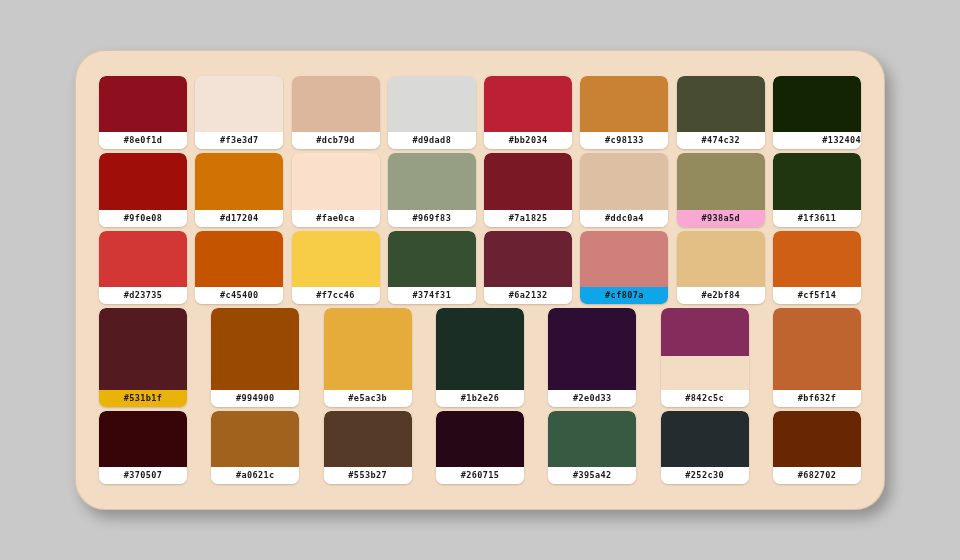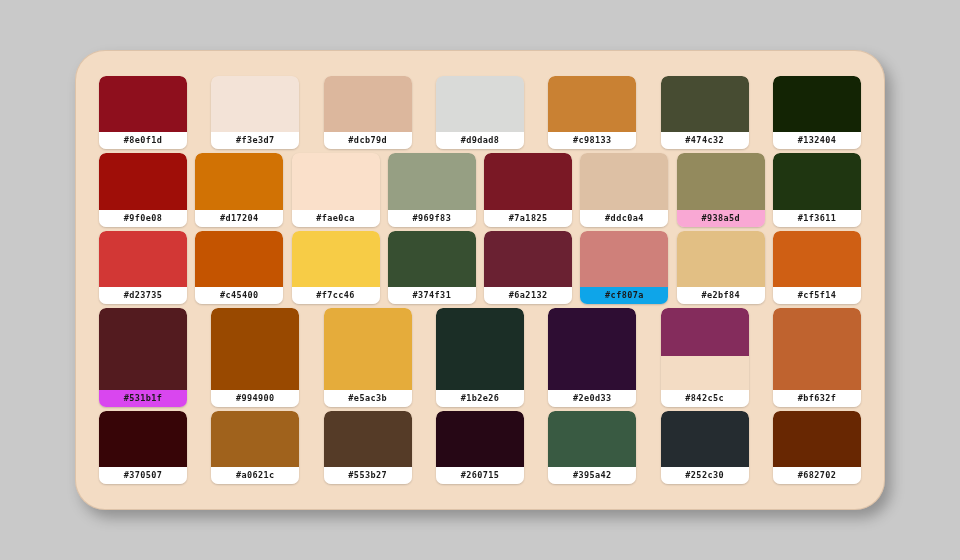--- a/index.html
+++ b/index.html
@@ -86,30 +86,34 @@
       </div>
       <div class="swatch">
         <div class="swatch-color" style="background: rgb(220, 183, 157);"></div>
         <div class="swatch-label" style="background: rgb(255, 255, 255); color: rgb(26, 26, 26);">#dcb79d</div>
       </div>
       <div class="swatch">
         <div class="swatch-color" style="background: rgb(217, 218, 216);"></div>
         <div class="swatch-label" style="background: rgb(255, 255, 255); color: rgb(26, 26, 26);">#d9dad8</div>
       </div>
       <div class="swatch">
+        <div class="swatch-color" style="background: rgb(187, 32, 52);"></div>
+        <div class="swatch-label" style="background: rgb(255, 255, 255); color: rgb(26, 26, 26);">#bb2034</div>
+      </div>
+      <div class="swatch">
         <div class="swatch-color" style="background: rgb(201, 129, 51);"></div>
         <div class="swatch-label" style="background: rgb(255, 255, 255); color: rgb(26, 26, 26);">#c98133</div>
       </div>
       <div class="swatch">
         <div class="swatch-color" style="background: rgb(71, 76, 50);"></div>
         <div class="swatch-label" style="background: rgb(255, 255, 255); color: rgb(26, 26, 26);">#474c32</div>
       </div>
       <div class="swatch">
         <div class="swatch-color" style="background: rgb(19, 36, 4);"></div>
-        <div class="swatch-label" style="background: rgb(255, 255, 255); color: rgb(26, 26, 26);">#132404</div>
+        <div class="swatch-label" style="background: rgb(255, 255, 255); color: rgb(26, 26, 26); text-align: right;">#132404</div>
       </div>
     </div>
     <div class="swatch-row">
       <div class="swatch">
         <div class="swatch-color" style="background: rgb(159, 14, 8);"></div>
         <div class="swatch-label" style="background: rgb(255, 255, 255); color: rgb(26, 26, 26);">#9f0e08</div>
       </div>
       <div class="swatch">
         <div class="swatch-color" style="background: rgb(209, 114, 4);"></div>
         <div class="swatch-label" style="background: rgb(255, 255, 255); color: rgb(26, 26, 26);">#d17204</div>
@@ -169,21 +173,21 @@
         <div class="swatch-label" style="background: rgb(255, 255, 255); color: rgb(26, 26, 26);">#e2bf84</div>
       </div>
       <div class="swatch">
         <div class="swatch-color" style="background: rgb(207, 95, 20);"></div>
         <div class="swatch-label" style="background: rgb(255, 255, 255); color: rgb(26, 26, 26);">#cf5f14</div>
       </div>
     </div>
     <div class="swatch-row">
       <div class="swatch">
         <div class="swatch-color" style="background: rgb(83, 27, 31);"></div>
-        <div class="swatch-label" style="background: #d946ef; color: rgb(26, 26, 26);">#531b1f</div>
+        <div class="swatch-label" style="background: #eab308; color: rgb(26, 26, 26);">#531b1f</div>
       </div>
       <div class="swatch">
         <div class="swatch-color" style="background: rgb(153, 73, 0);"></div>
         <div class="swatch-label" style="background: rgb(255, 255, 255); color: rgb(26, 26, 26);">#994900</div>
       </div>
       <div class="swatch">
         <div class="swatch-color" style="background: rgb(229, 172, 59);"></div>
         <div class="swatch-label" style="background: rgb(255, 255, 255); color: rgb(26, 26, 26);">#e5ac3b</div>
       </div>
       <div class="swatch">

